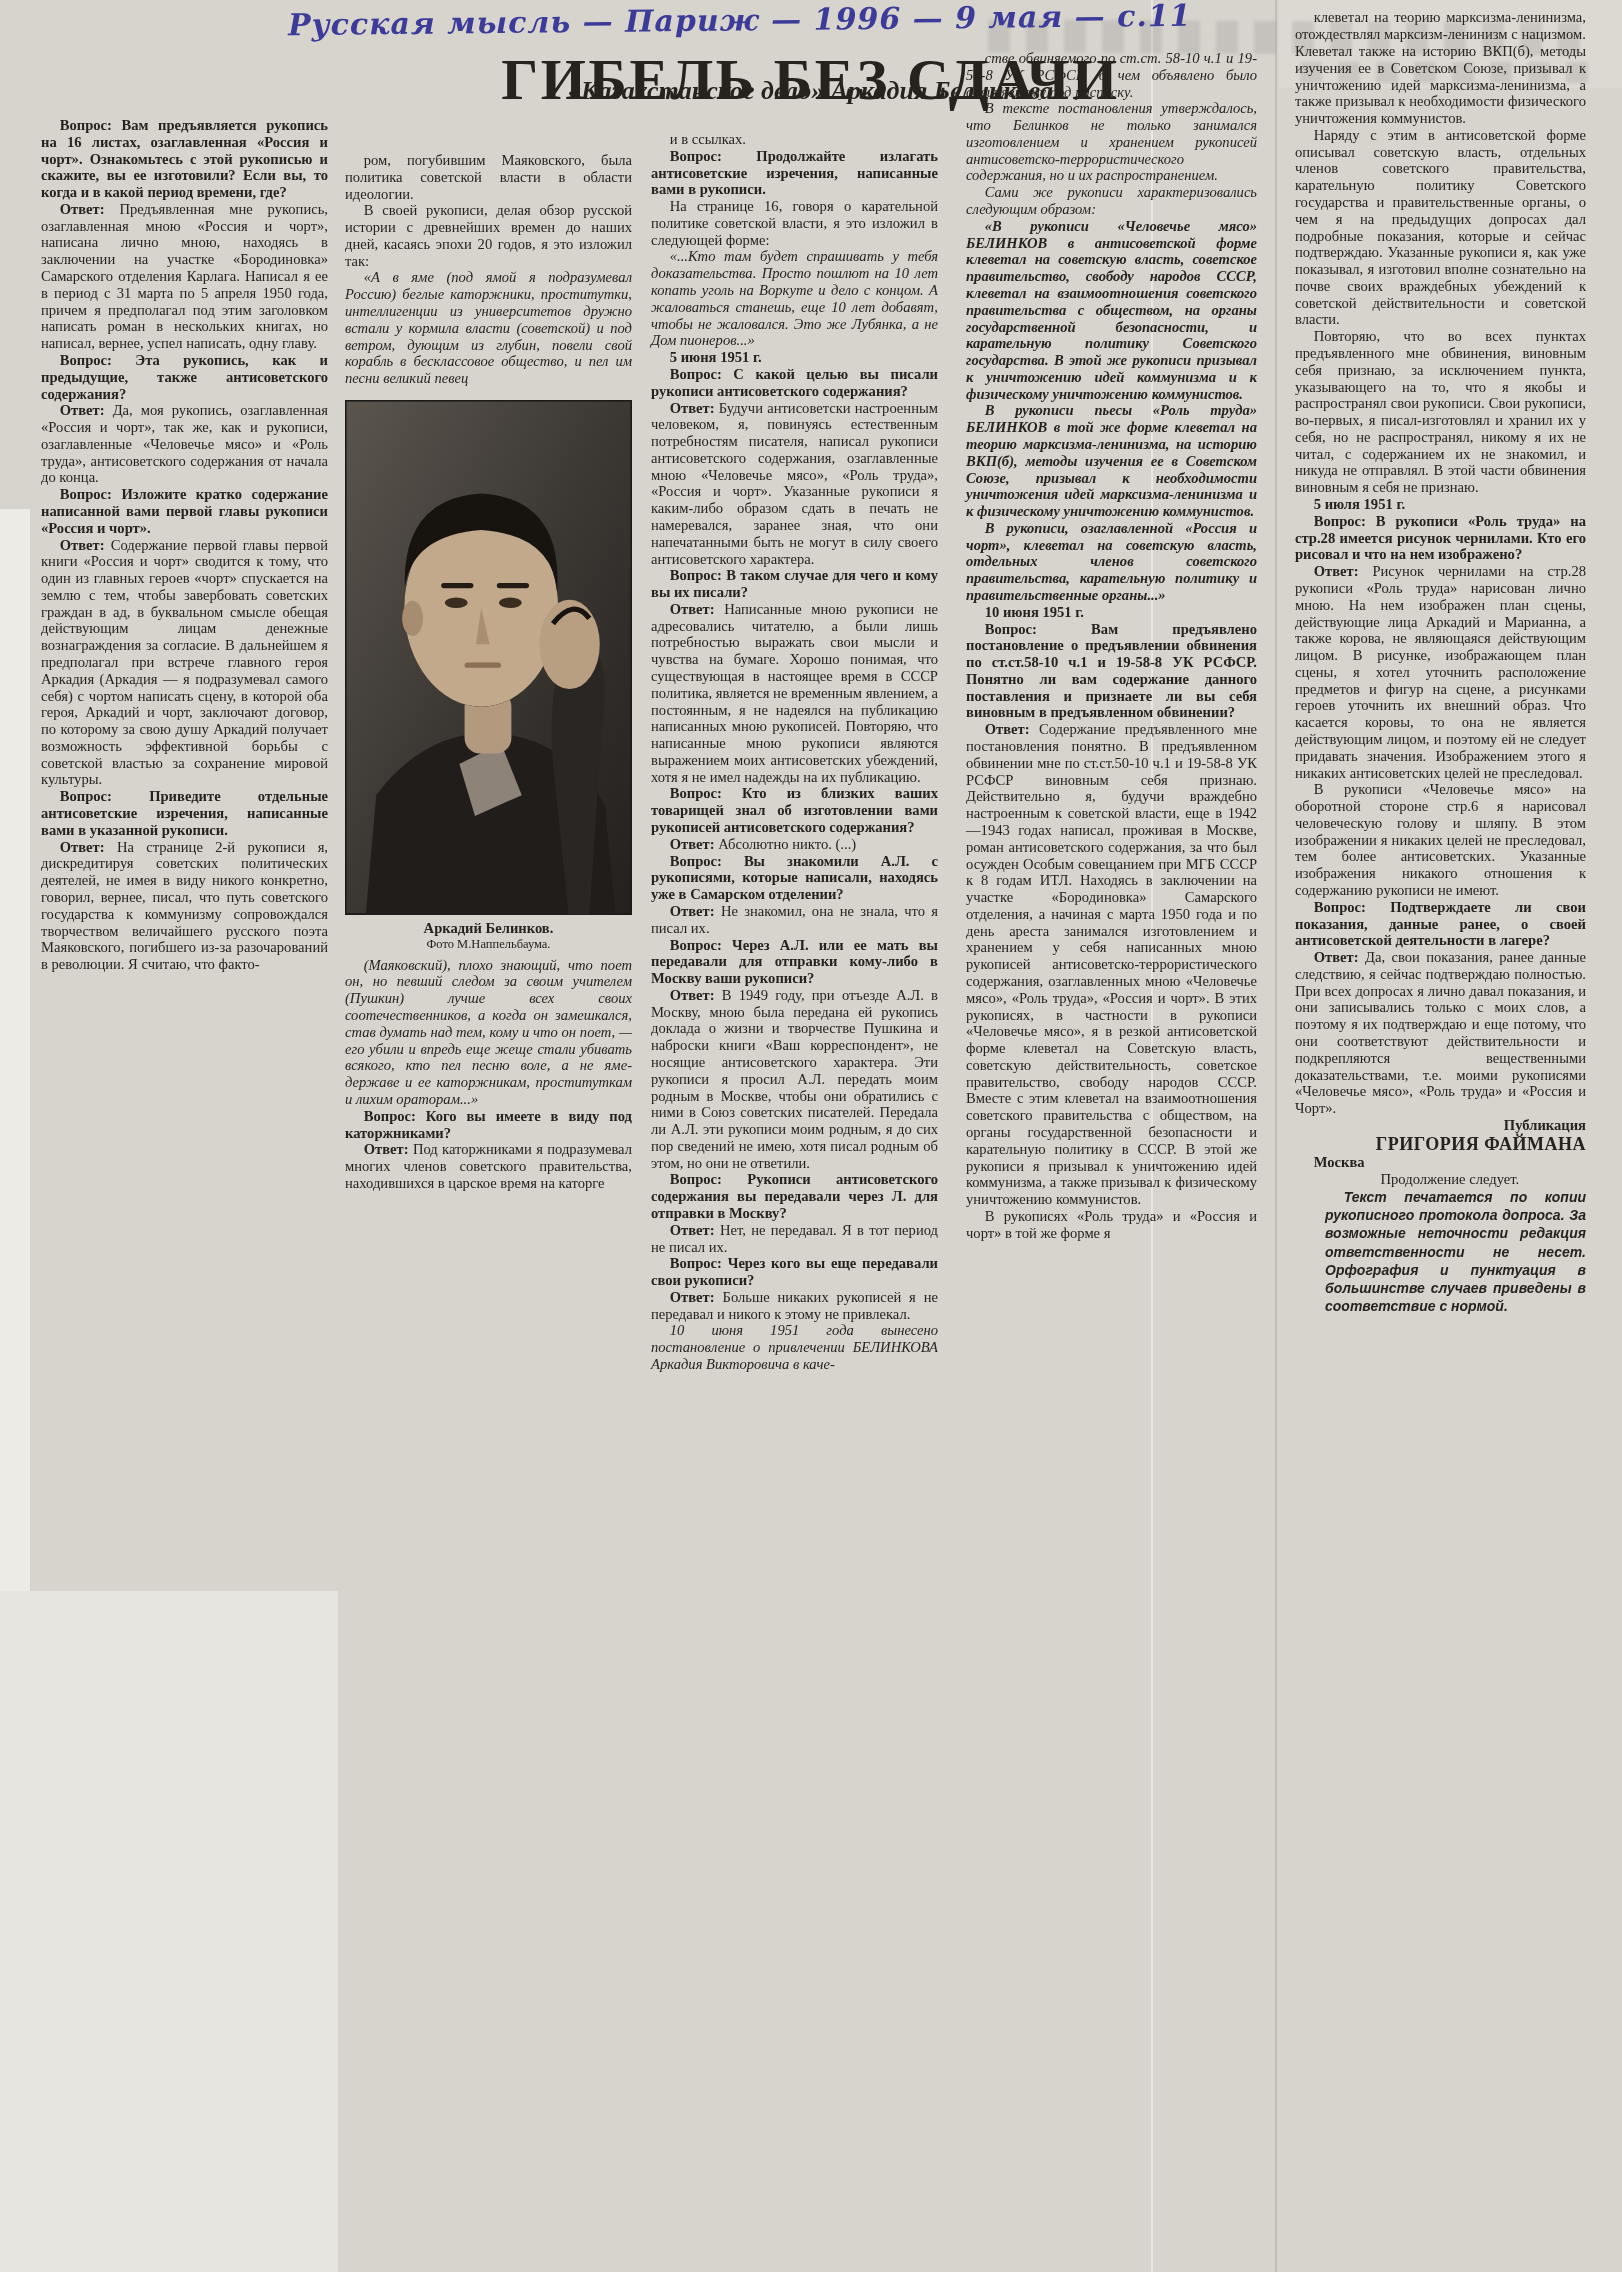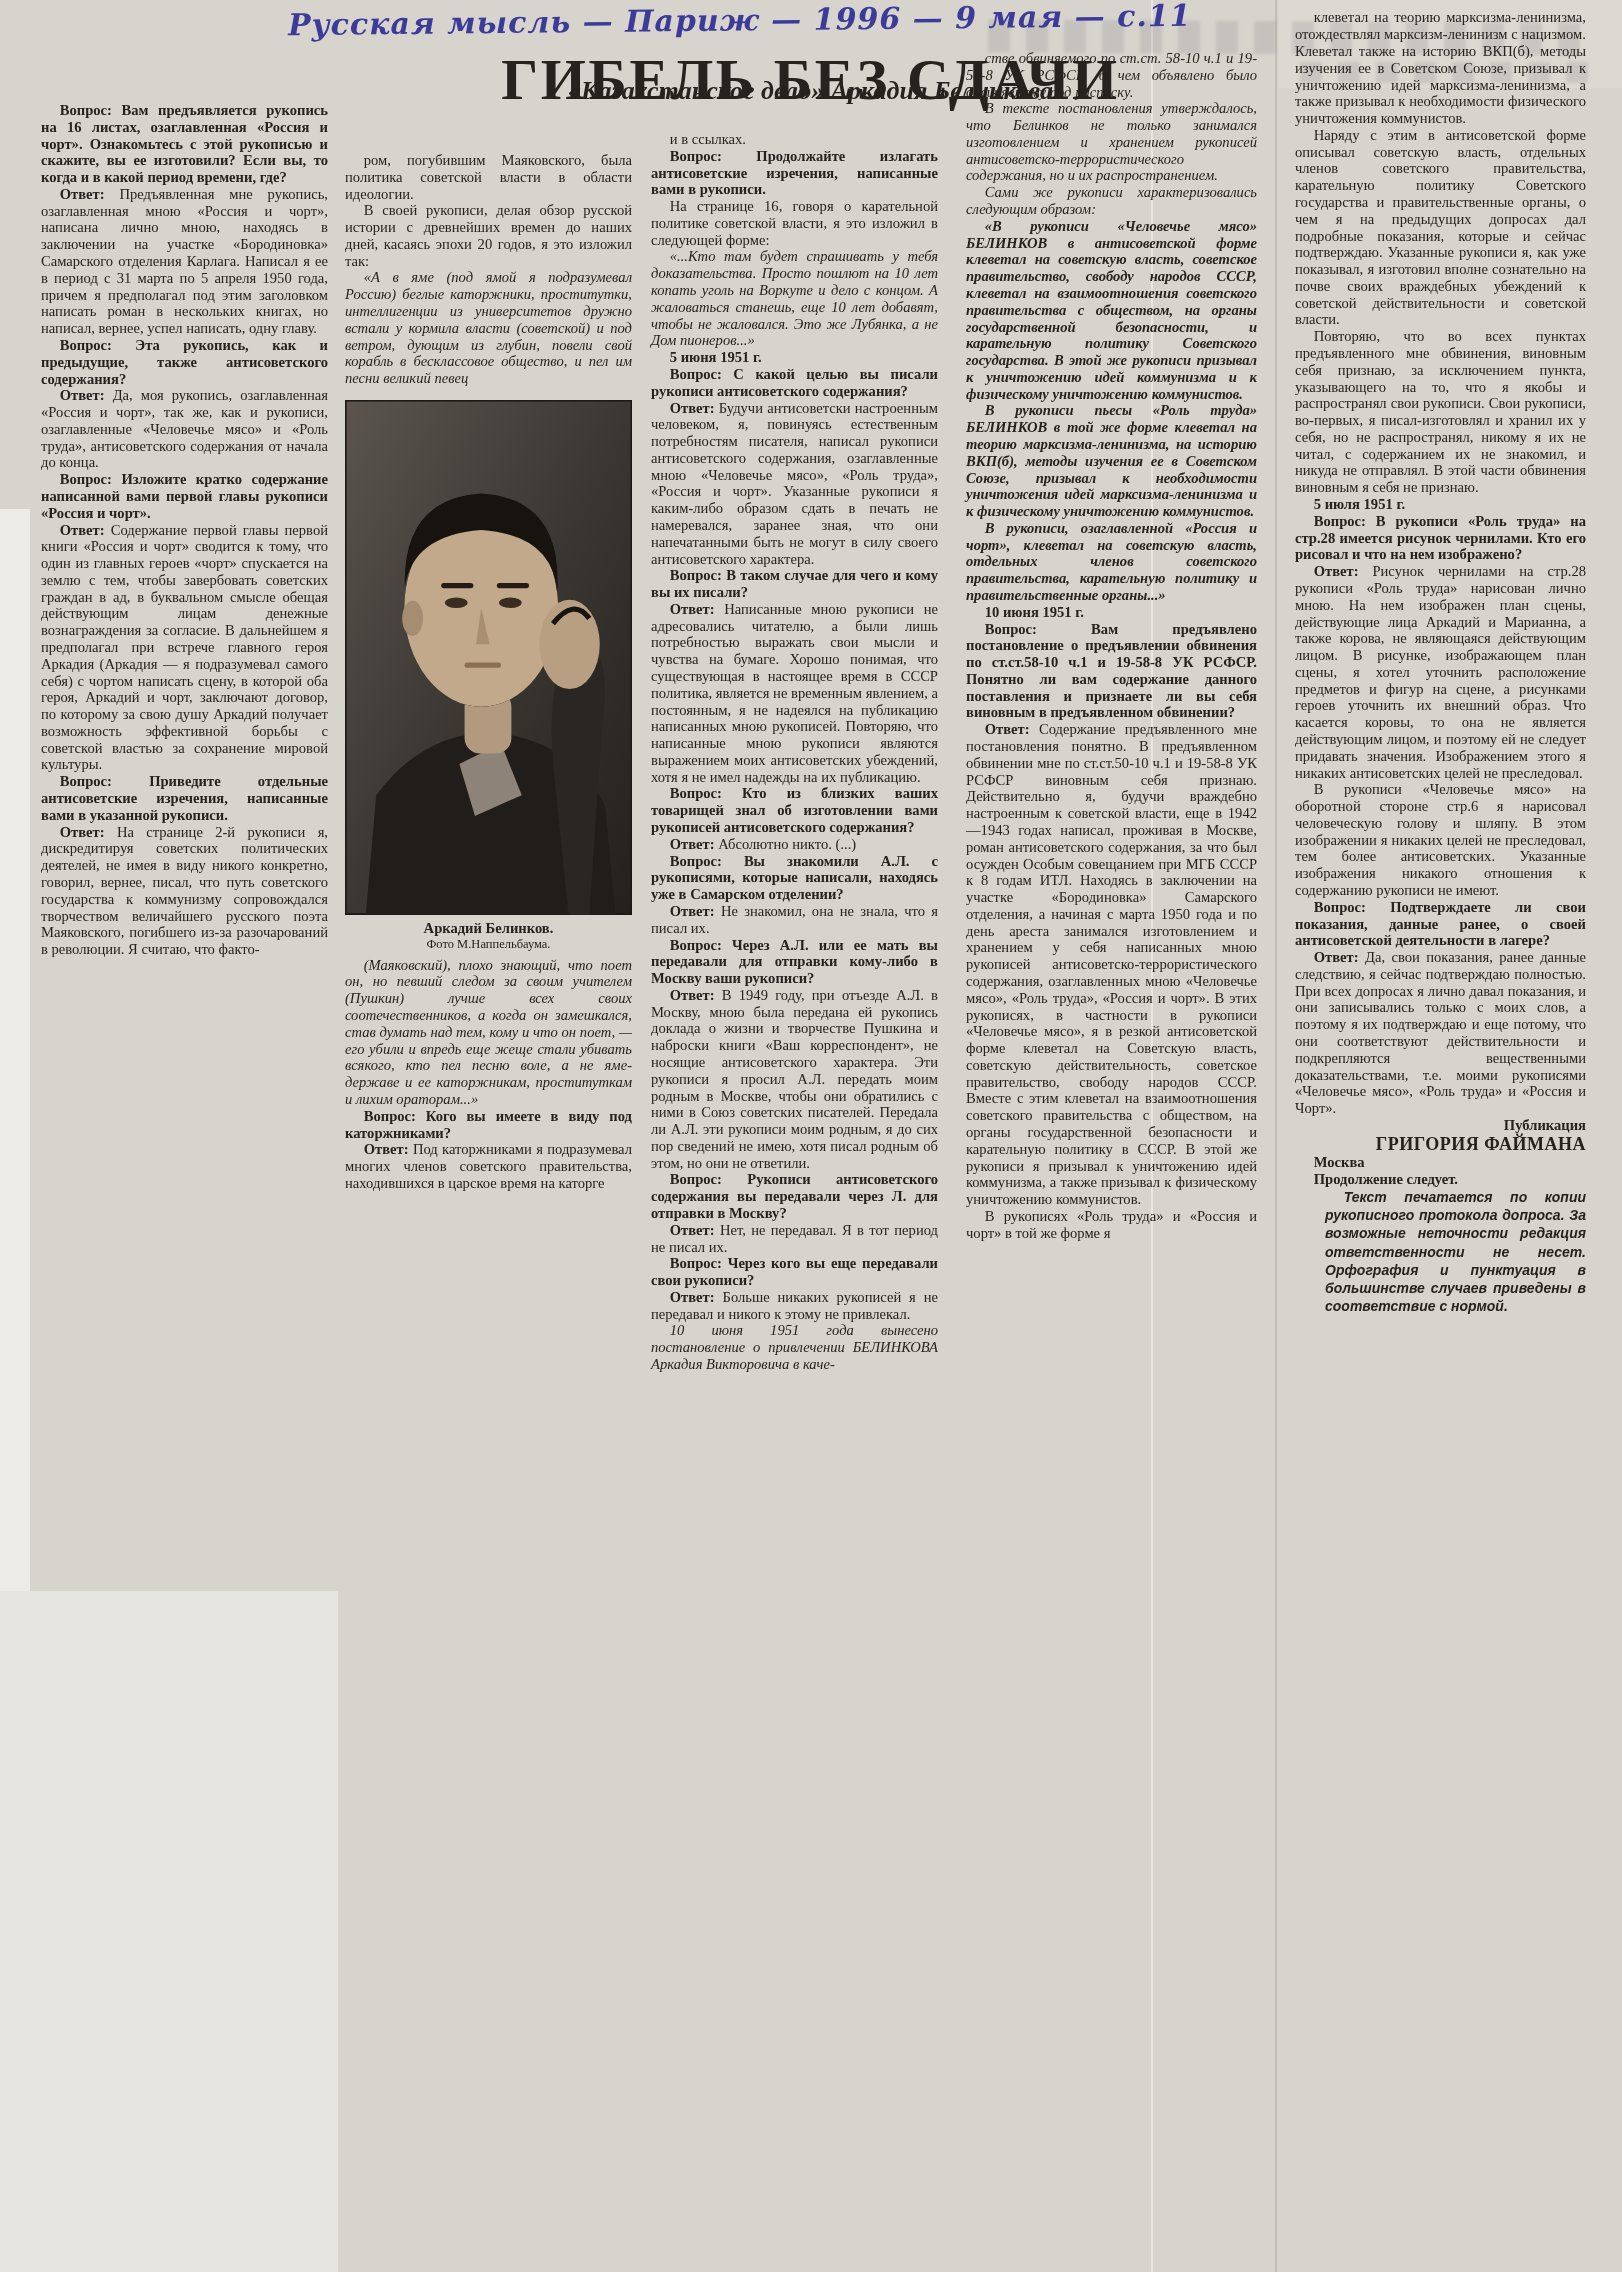--- a/index.html
+++ b/index.html
@@ -49,36 +49,36 @@
     text-align:center;font-weight:bold;font-style:italic;font-size:26px;
   }
 
   
   .col{
     position:absolute;width:287px;
     font-size:14.6px;line-height:1.15;
     text-align:justify;
     hyphens:auto;
   }
-  #col1{left:41px;top:102px;}
+  #col1{left:41px;top:117px;}
   #col2{left:345px;top:152px;}
   #col3{left:651px;top:131px;}
   #col4{left:966px;top:50px;width:291px;}
   #col5{left:1295px;top:9.4px;width:291px;}
 
   .col p{margin:0;text-indent:18.7px;}
   .blk-q{font-weight:bold;}
   .blk-a b{font-weight:bold;}
   .blk-i{font-style:italic;}
   .blk-bi{font-style:italic;font-weight:bold;}
   .blk-d{font-weight:bold;margin:18.7px 0;}
   .blk-sig1{text-align:right;font-weight:bold;margin-top:25px;text-indent:0;}
   .blk-sig2{text-align:right;font-weight:bold;font-size:18px;text-indent:0;letter-spacing:0.5px;}
   .blk-city{margin-top:30px;font-weight:bold;}
-  .blk-next{font-weight:bold;margin-top:34px;text-indent:0;}
+  .blk-next{font-weight:normal;text-align:center;margin-top:34px;text-indent:0;}
   .blk-note{
     font-family:"Liberation Sans", sans-serif;
     font-weight:bold;font-style:italic;
     margin-top:37px;padding-left:30px;
     font-size:14px;line-height:1.3;text-indent:21px;
   }
 
   
   .photo{margin:13.5px 0 5.2px 0;width:100%;}
   .photo svg{display:block;width:100%;height:auto;}

